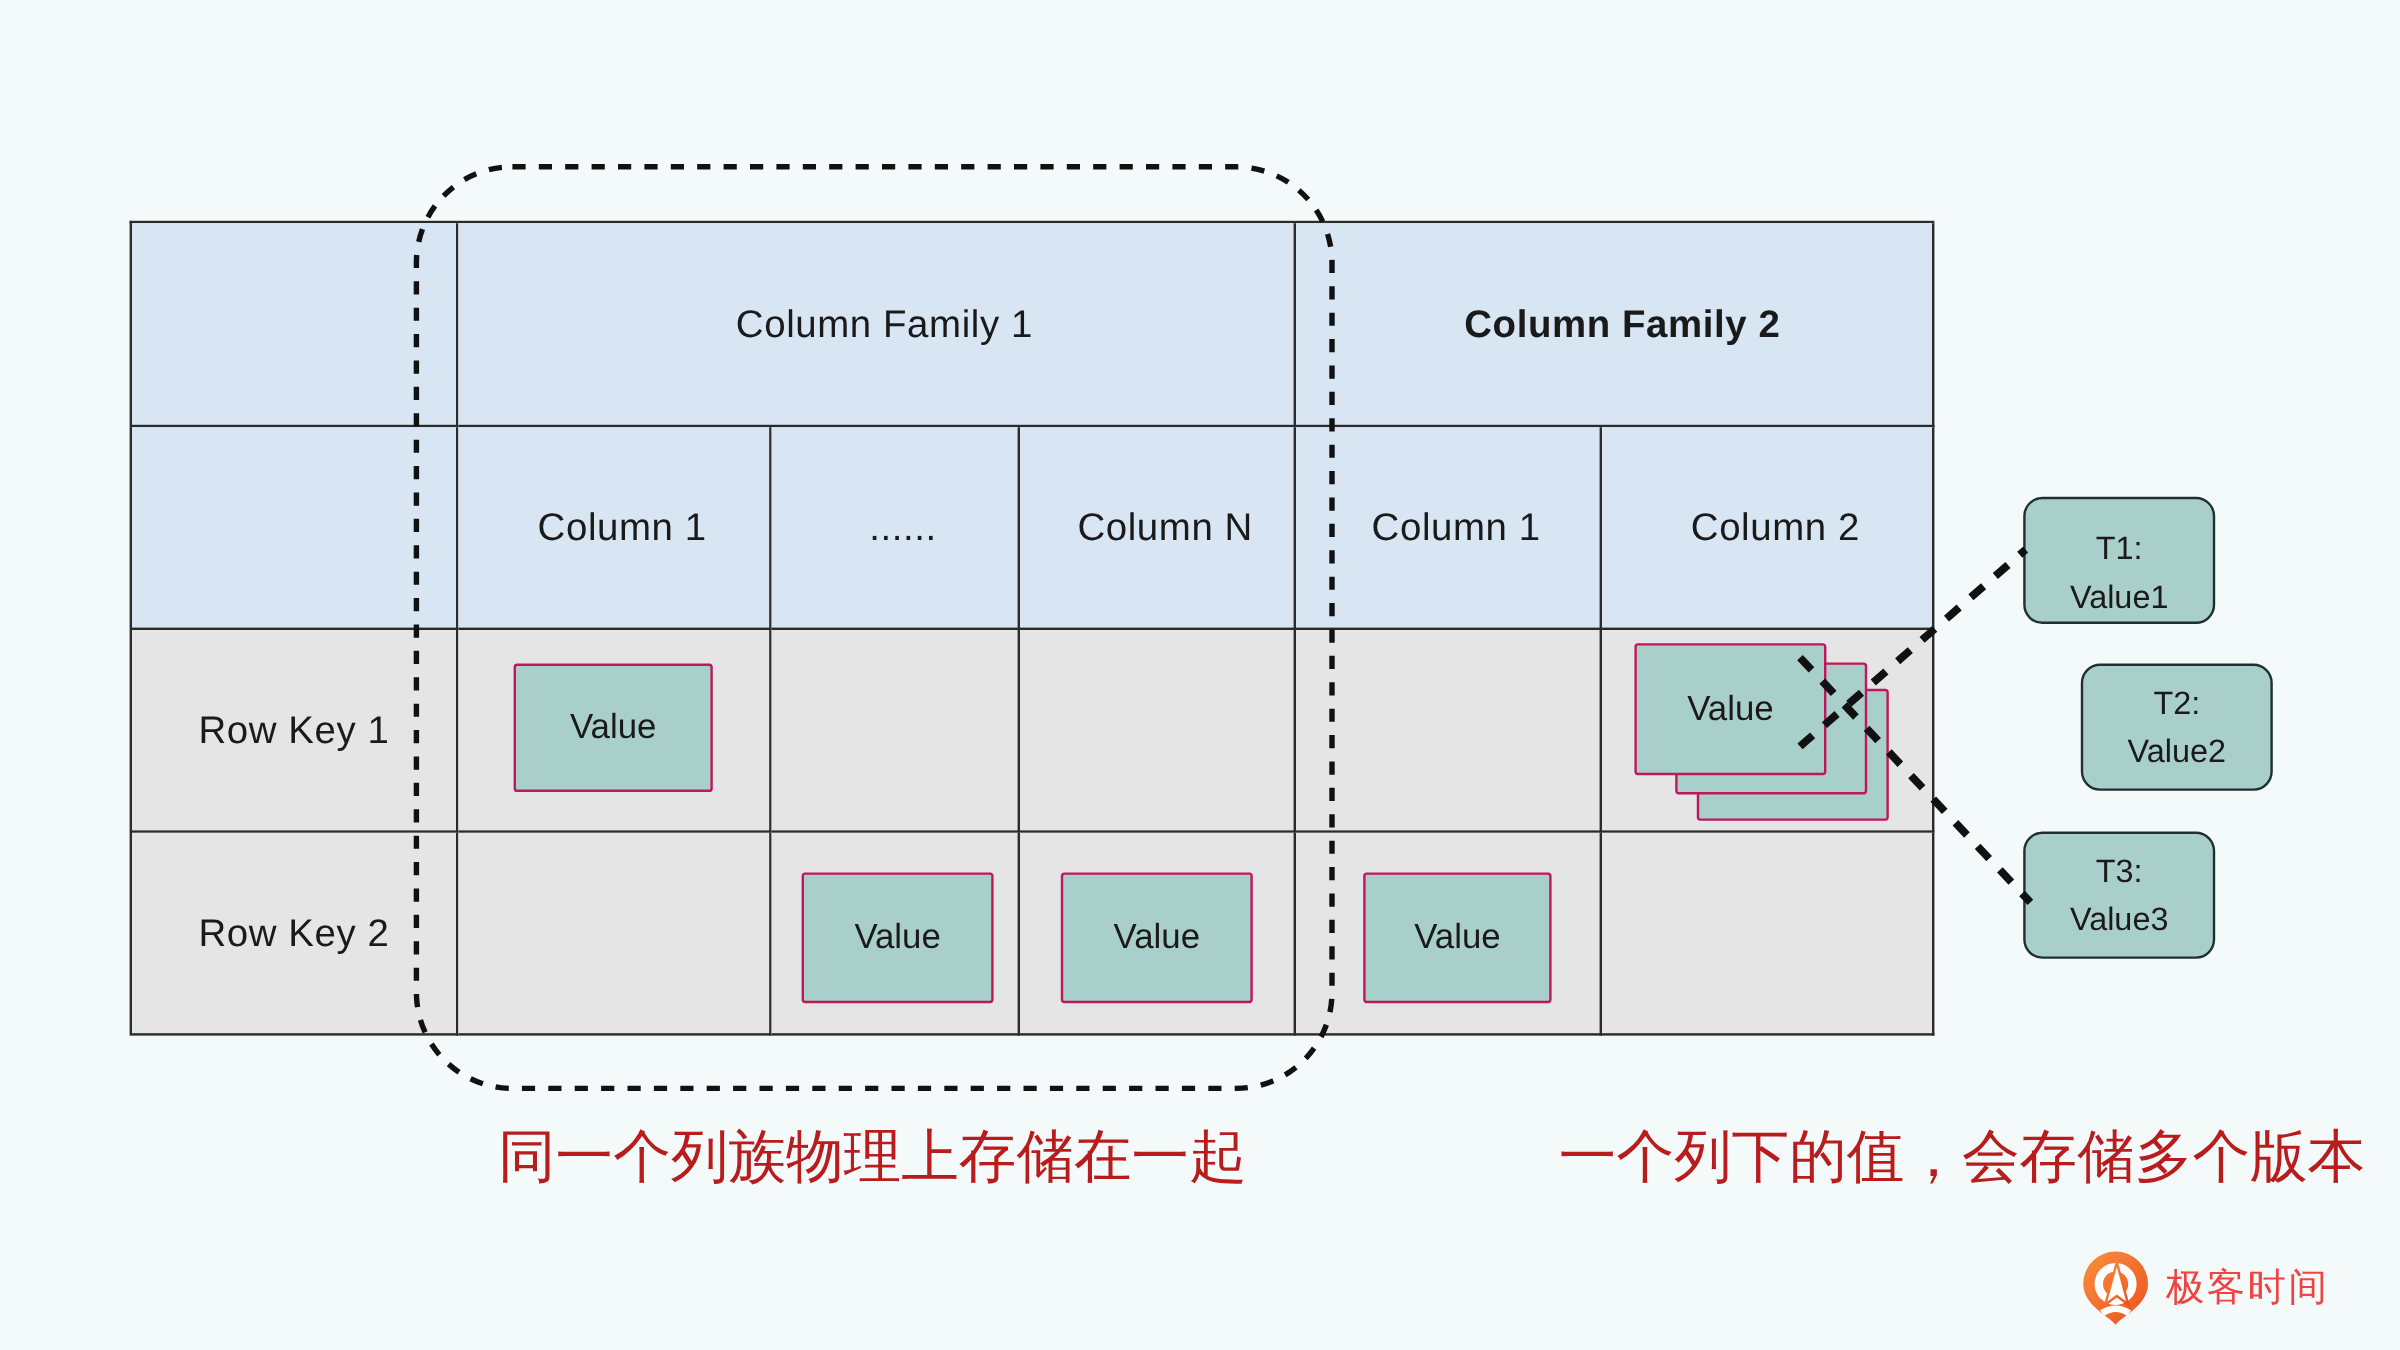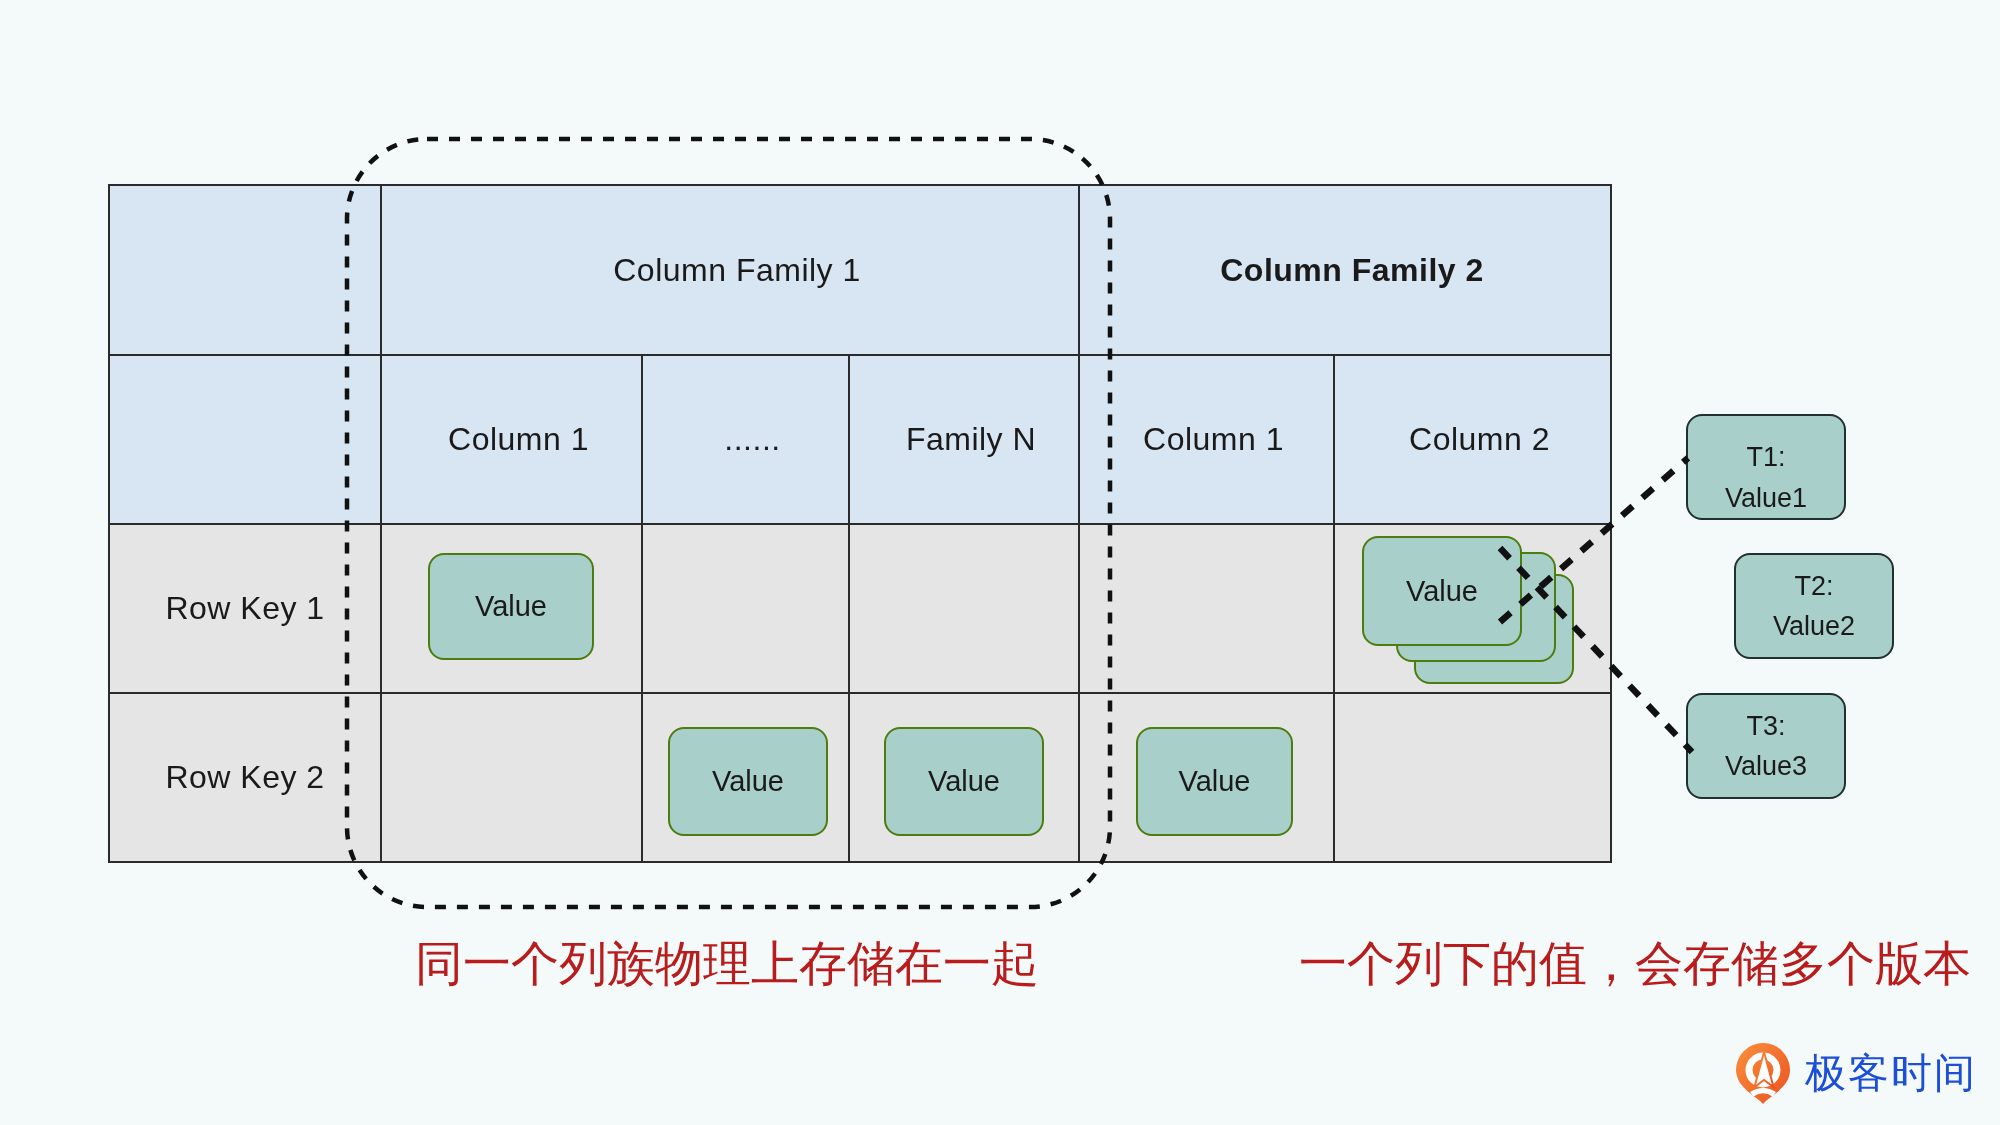--- a/index.html
+++ b/index.html
@@ -22,60 +22,60 @@
     display:flex; align-items:center; justify-content:center;
     font-size:32px; letter-spacing:0.5px;
   }
   .hdr { background:#d8e5f2;padding-left:14px; }
   .bdy { background:#e5e5e5; }
   .cf1 { grid-column:2 / span 3; grid-row:1; }
   .cf2 { grid-column:5 / span 2; grid-row:1;font-weight:bold; }
   .r1c1 { grid-column:1; grid-row:1; }
   
   .vbox {
-    position:absolute; background:#a9cfca; border:2px solid #4d7c0f;
-    border-radius:16px; display:flex; align-items:center; justify-content:center;
+    position:absolute; background:#a9cfca; border:2px solid #be185d;
+    border-radius:3px; display:flex; align-items:center; justify-content:center;
     font-size:29px;
   }
   .tbox {
     position:absolute; left:1686px; width:156px; height:102px;
     background:#a9cfca; border:2px solid #20302f; border-radius:16px;
     display:flex; flex-direction:column; align-items:center; justify-content:center;
     font-size:27px; line-height:1.5;
   }
   
   .overlay { position:absolute; left:0; top:0; z-index:6; pointer-events:none; }
   .stack1 { z-index:1; } .stack2 { z-index:2; } .stack3 { z-index:3; }
   
   .note {
     position:absolute; transform:translateX(-50%);
     font-size:48px; white-space:nowrap; color:#b91c1c; z-index:4;
   }
   
   .logo { position:absolute; left:1731px; top:1041px; display:flex; align-items:center; z-index:4; }
   .logo-text {
-    font-size:41px; color:#1d4ed8; font-weight:500;
+    font-size:32px; color:#ef4444; font-weight:500;
     margin-left:10px; letter-spacing:2px;
   }
 </style>
 </head>
 <body>
 
 <div class="stage">
 
   <div class="tbl">
 
     <div class="cell hdr r1c1"></div>
     <div class="cell hdr cf1">Column Family 1</div>
     <div class="cell hdr cf2">Column Family 2</div>
 
     <div class="cell hdr"></div>
     <div class="cell hdr">Column 1</div>
     <div class="cell hdr">......</div>
-    <div class="cell hdr">Family N</div>
+    <div class="cell hdr">Column N</div>
     <div class="cell hdr">Column 1</div>
     <div class="cell hdr">Column 2</div>
 
     <div class="cell bdy">Row Key 1</div>
     <div class="cell bdy"></div>
     <div class="cell bdy"></div>
     <div class="cell bdy"></div>
     <div class="cell bdy"></div>
     <div class="cell bdy"></div>
 

